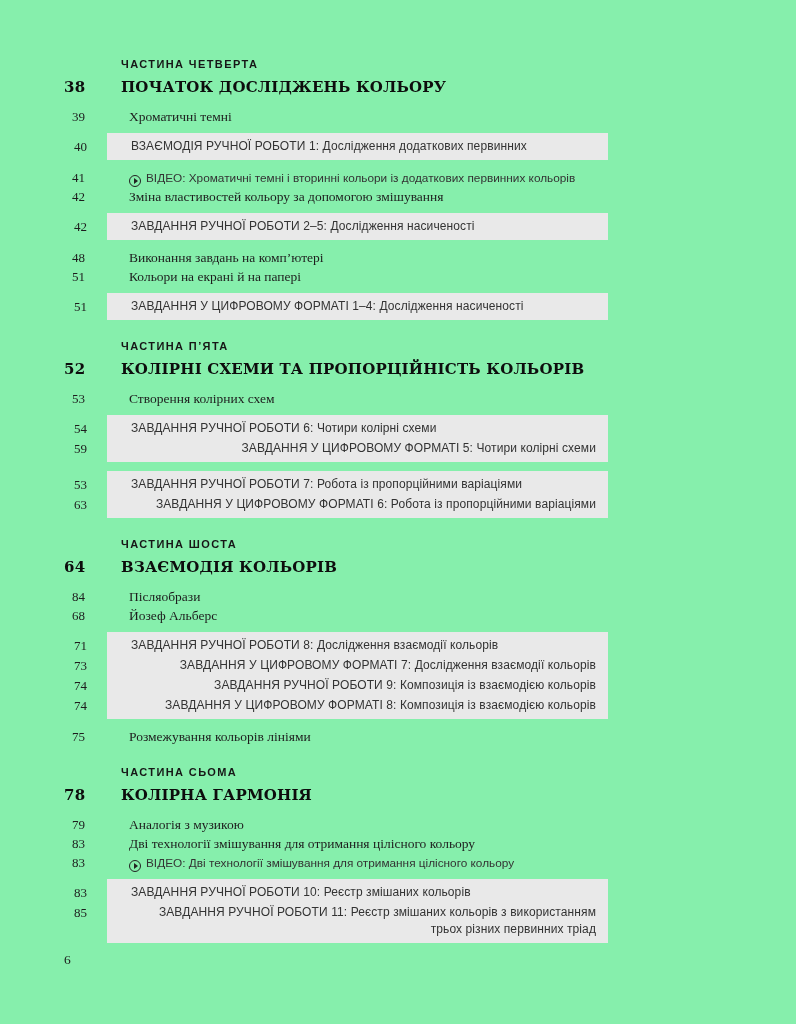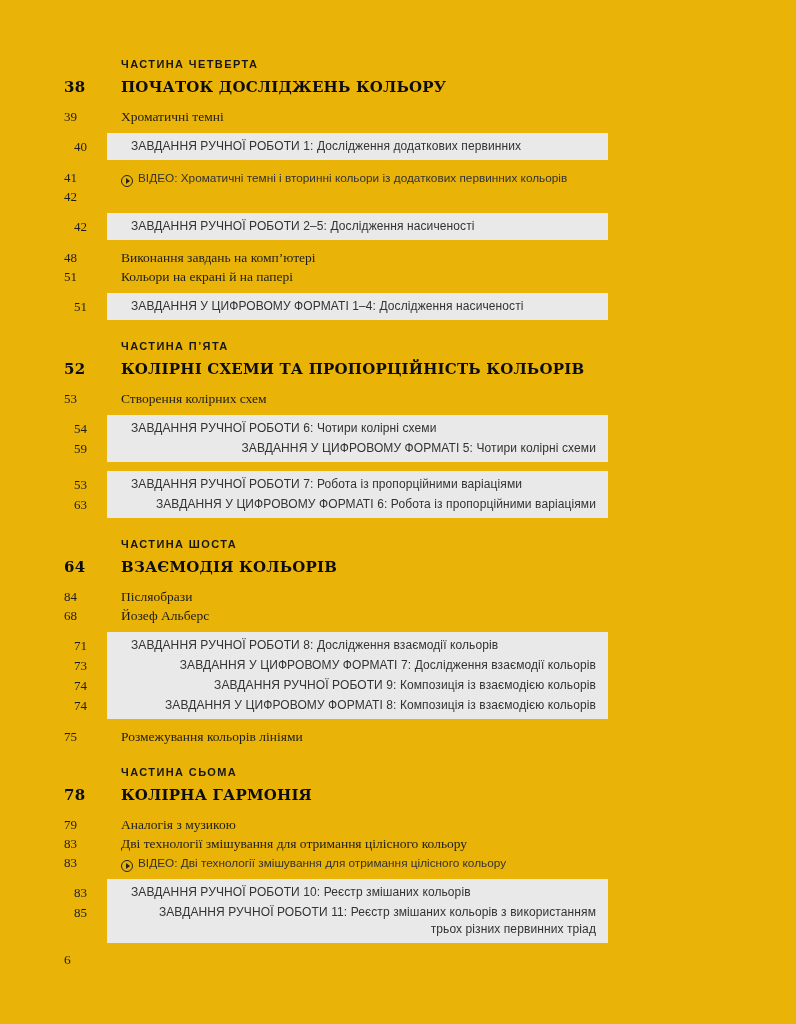--- a/index.html
+++ b/index.html
@@ -12,21 +12,21 @@
   body{
     width:796px;height:1024px;
     background:#ffffff;
     font-family:"Liberation Serif", serif;
     color:var(--text-primary);
     -webkit-font-smoothing:antialiased;
   }
   .page{
     position:relative;
     width:796px;height:1024px;
-    background:#eab308;
+    background:#86efac;
     overflow:hidden;
   }
   .content{
     position:absolute;
     left:64px;top:58px;
     width:560px;
   }
   .section{margin-bottom:20px;}
   .part-label{
     font-family:"Liberation Sans", sans-serif;
@@ -46,21 +46,21 @@
     line-height:19px;
     letter-spacing:0.2px;
     color:#0d0d0d;
     justify-content:space-between;
   }
   .row{
     display:flex;
     font-size:13.5px;
     line-height:18px;
     color:var(--text-primary);
-    margin:0 0 1px 0;
+    margin:0 0 1px 8px;
   }
   .num{
     width:57px;
     flex:0 0 57px;
     font-size:13px;
   }
   .chapter-row .num{
     font-size:15px;
     width:57px;flex:0 0 57px;
   }
@@ -129,30 +129,31 @@
         <div class="part-label">ЧАСТИНА ЧЕТВЕРТА</div>
         <div class="chapter-row">
           <span class="num">38</span>
           <span class="entry-text">ПОЧАТОК ДОСЛІДЖЕНЬ КОЛЬОРУ</span>
         </div>
         <div class="row plain-row">
           <span class="num">39</span>
           <span class="entry-text">Хроматичні темні</span>
         </div>
         <div class="task-block">
-          <div class="task-row"><span class="task-num">40</span><span class="task-label">ЗАВДАННЯ РУЧНОЇ РОБОТИ 1: </span><span class="task-text">Дослідження додаткових первинних</span></div>
+          <div class="task-row"><span class="task-num">40</span><span class="task-label">ВЗАЄМОДІЯ РУЧНОЇ РОБОТИ 1: </span><span class="task-text">Дослідження додаткових первинних</span></div>
         </div>
         <div class="row video-row">
           <span class="num">41</span>
           <span class="entry-text"><span class="play-icon">
               <span class="play-tri"></span>
             </span><span class="video-label">ВІДЕО: </span><span class="video-text">Хроматичні темні і вторинні кольори із додаткових первинних кольорів</span></span>
         </div>
         <div class="row plain-row">
           <span class="num">42</span>
+          <span class="entry-text">Зміна властивостей кольору за допомогою змішування</span>
         </div>
         <div class="task-block">
           <div class="task-row"><span class="task-num">42</span><span class="task-label">ЗАВДАННЯ РУЧНОЇ РОБОТИ 2–5: </span><span class="task-text">Дослідження насиченості</span></div>
         </div>
         <div class="row plain-row">
           <span class="num">48</span>
           <span class="entry-text">Виконання завдань на комп’ютері</span>
         </div>
         <div class="row plain-row">
           <span class="num">51</span>

